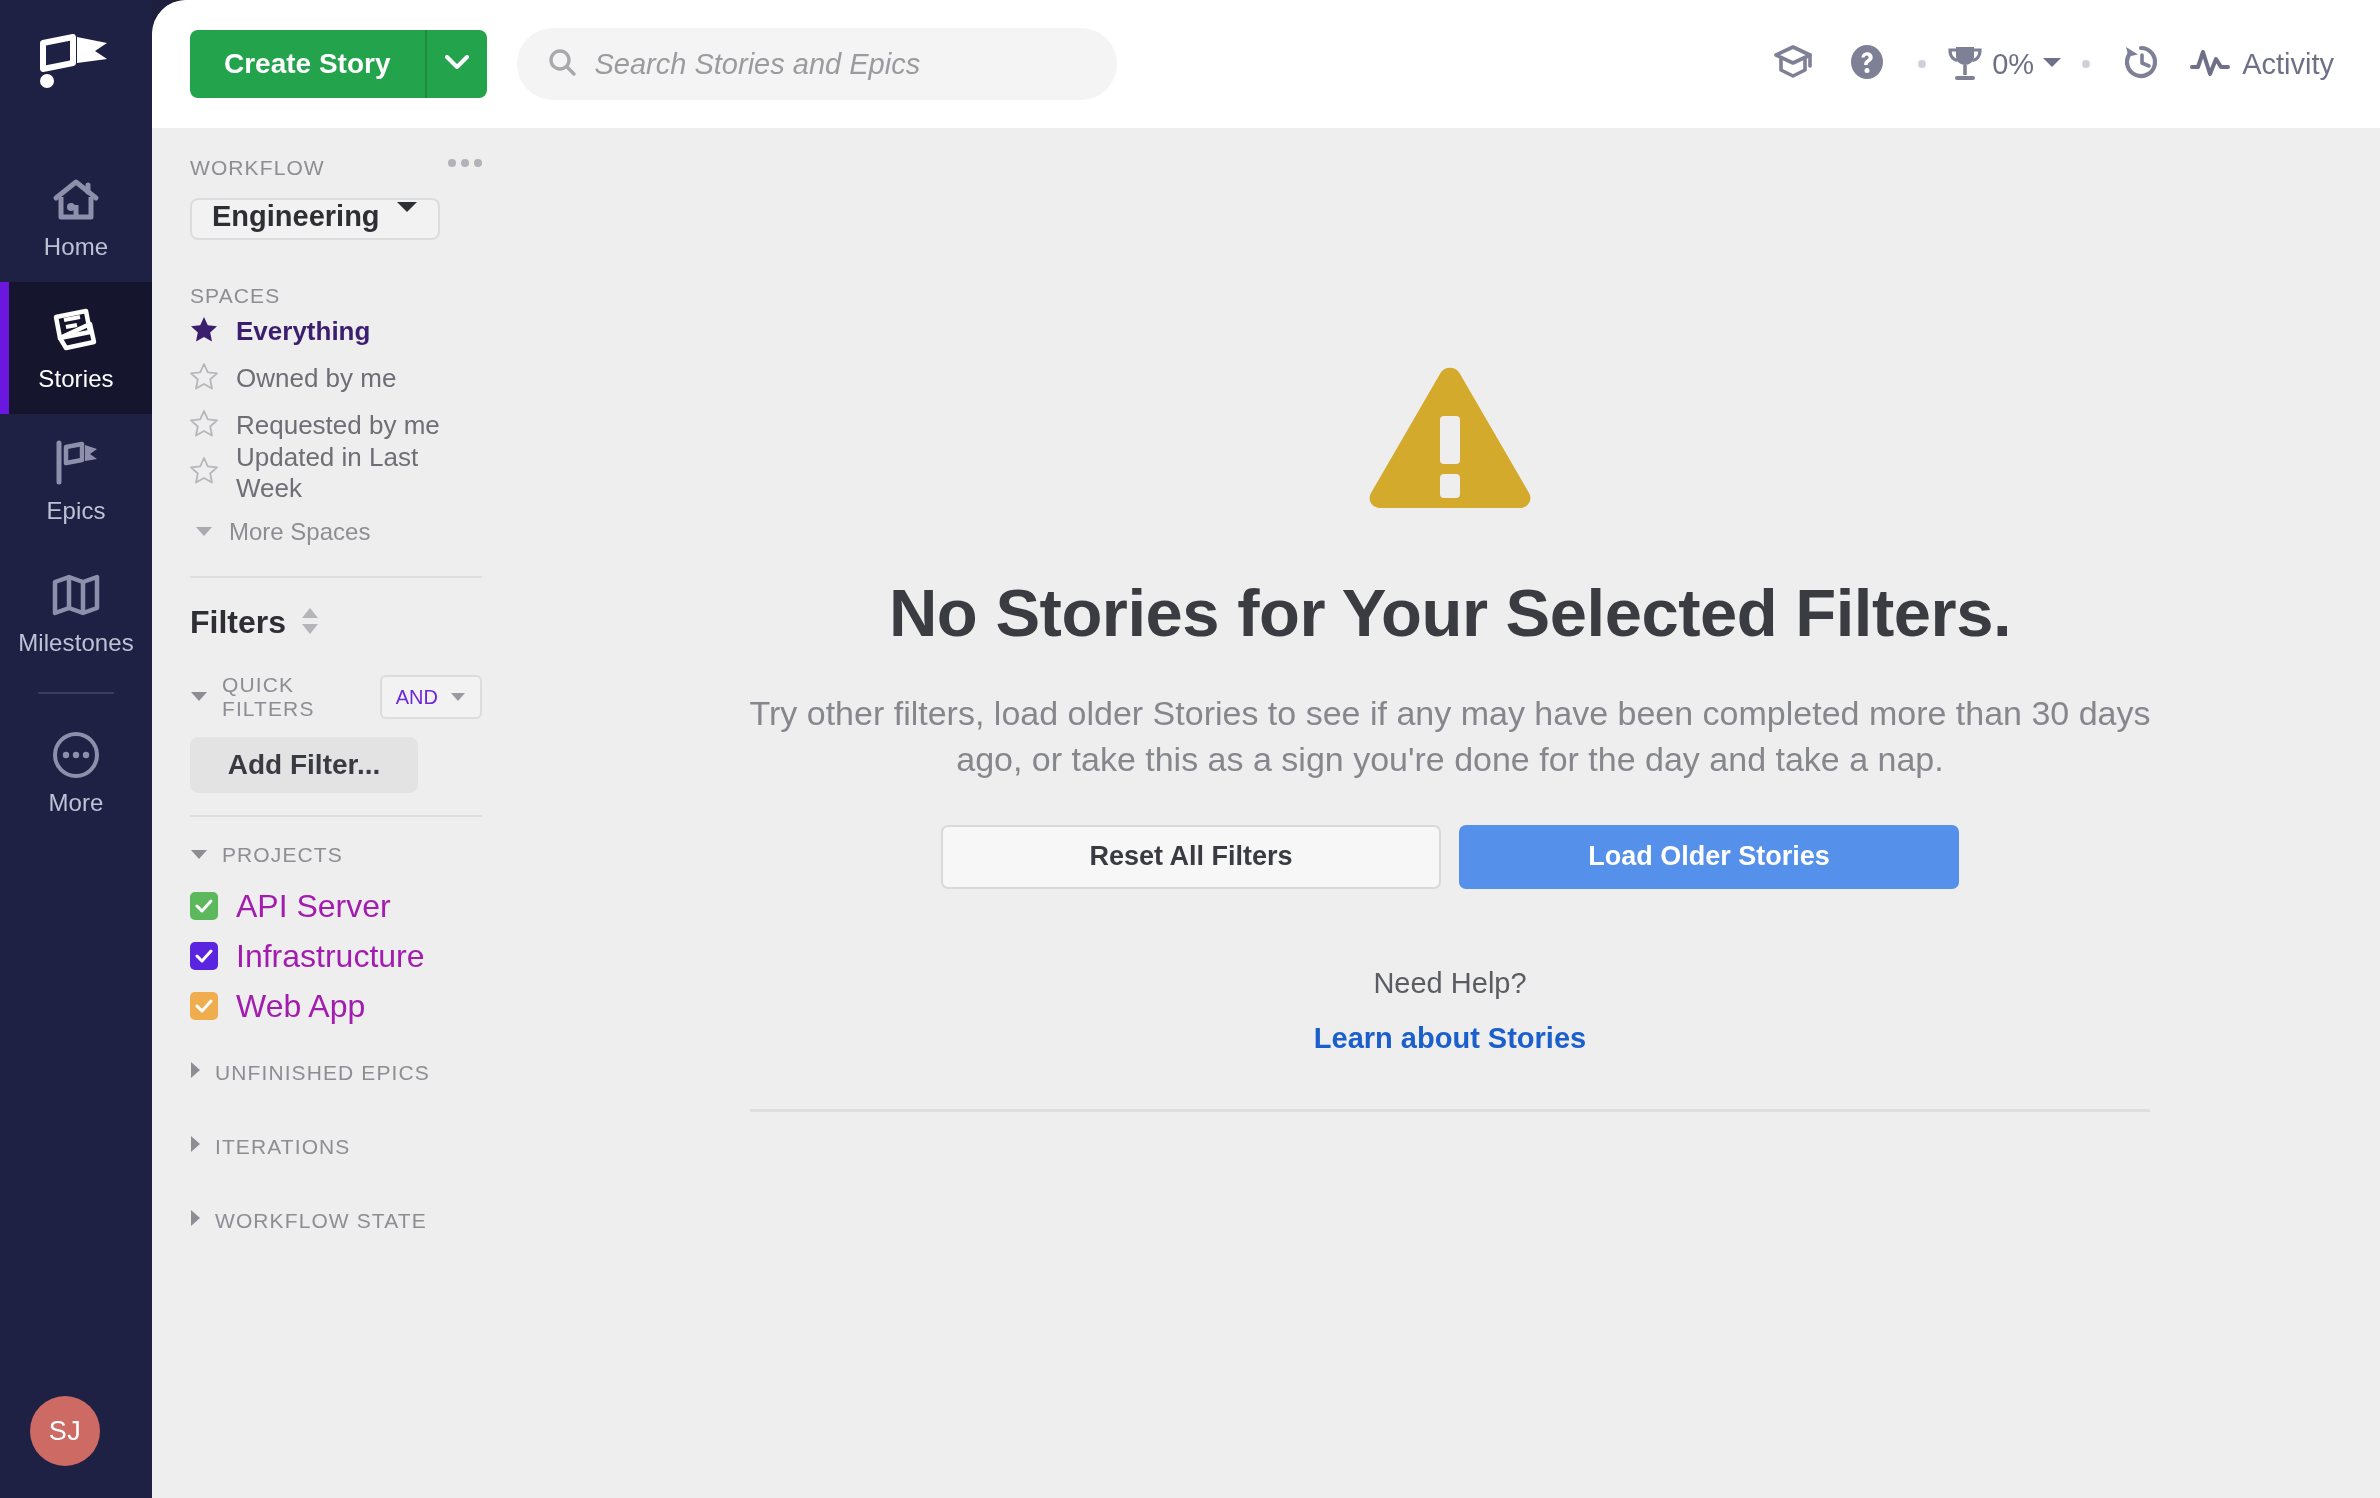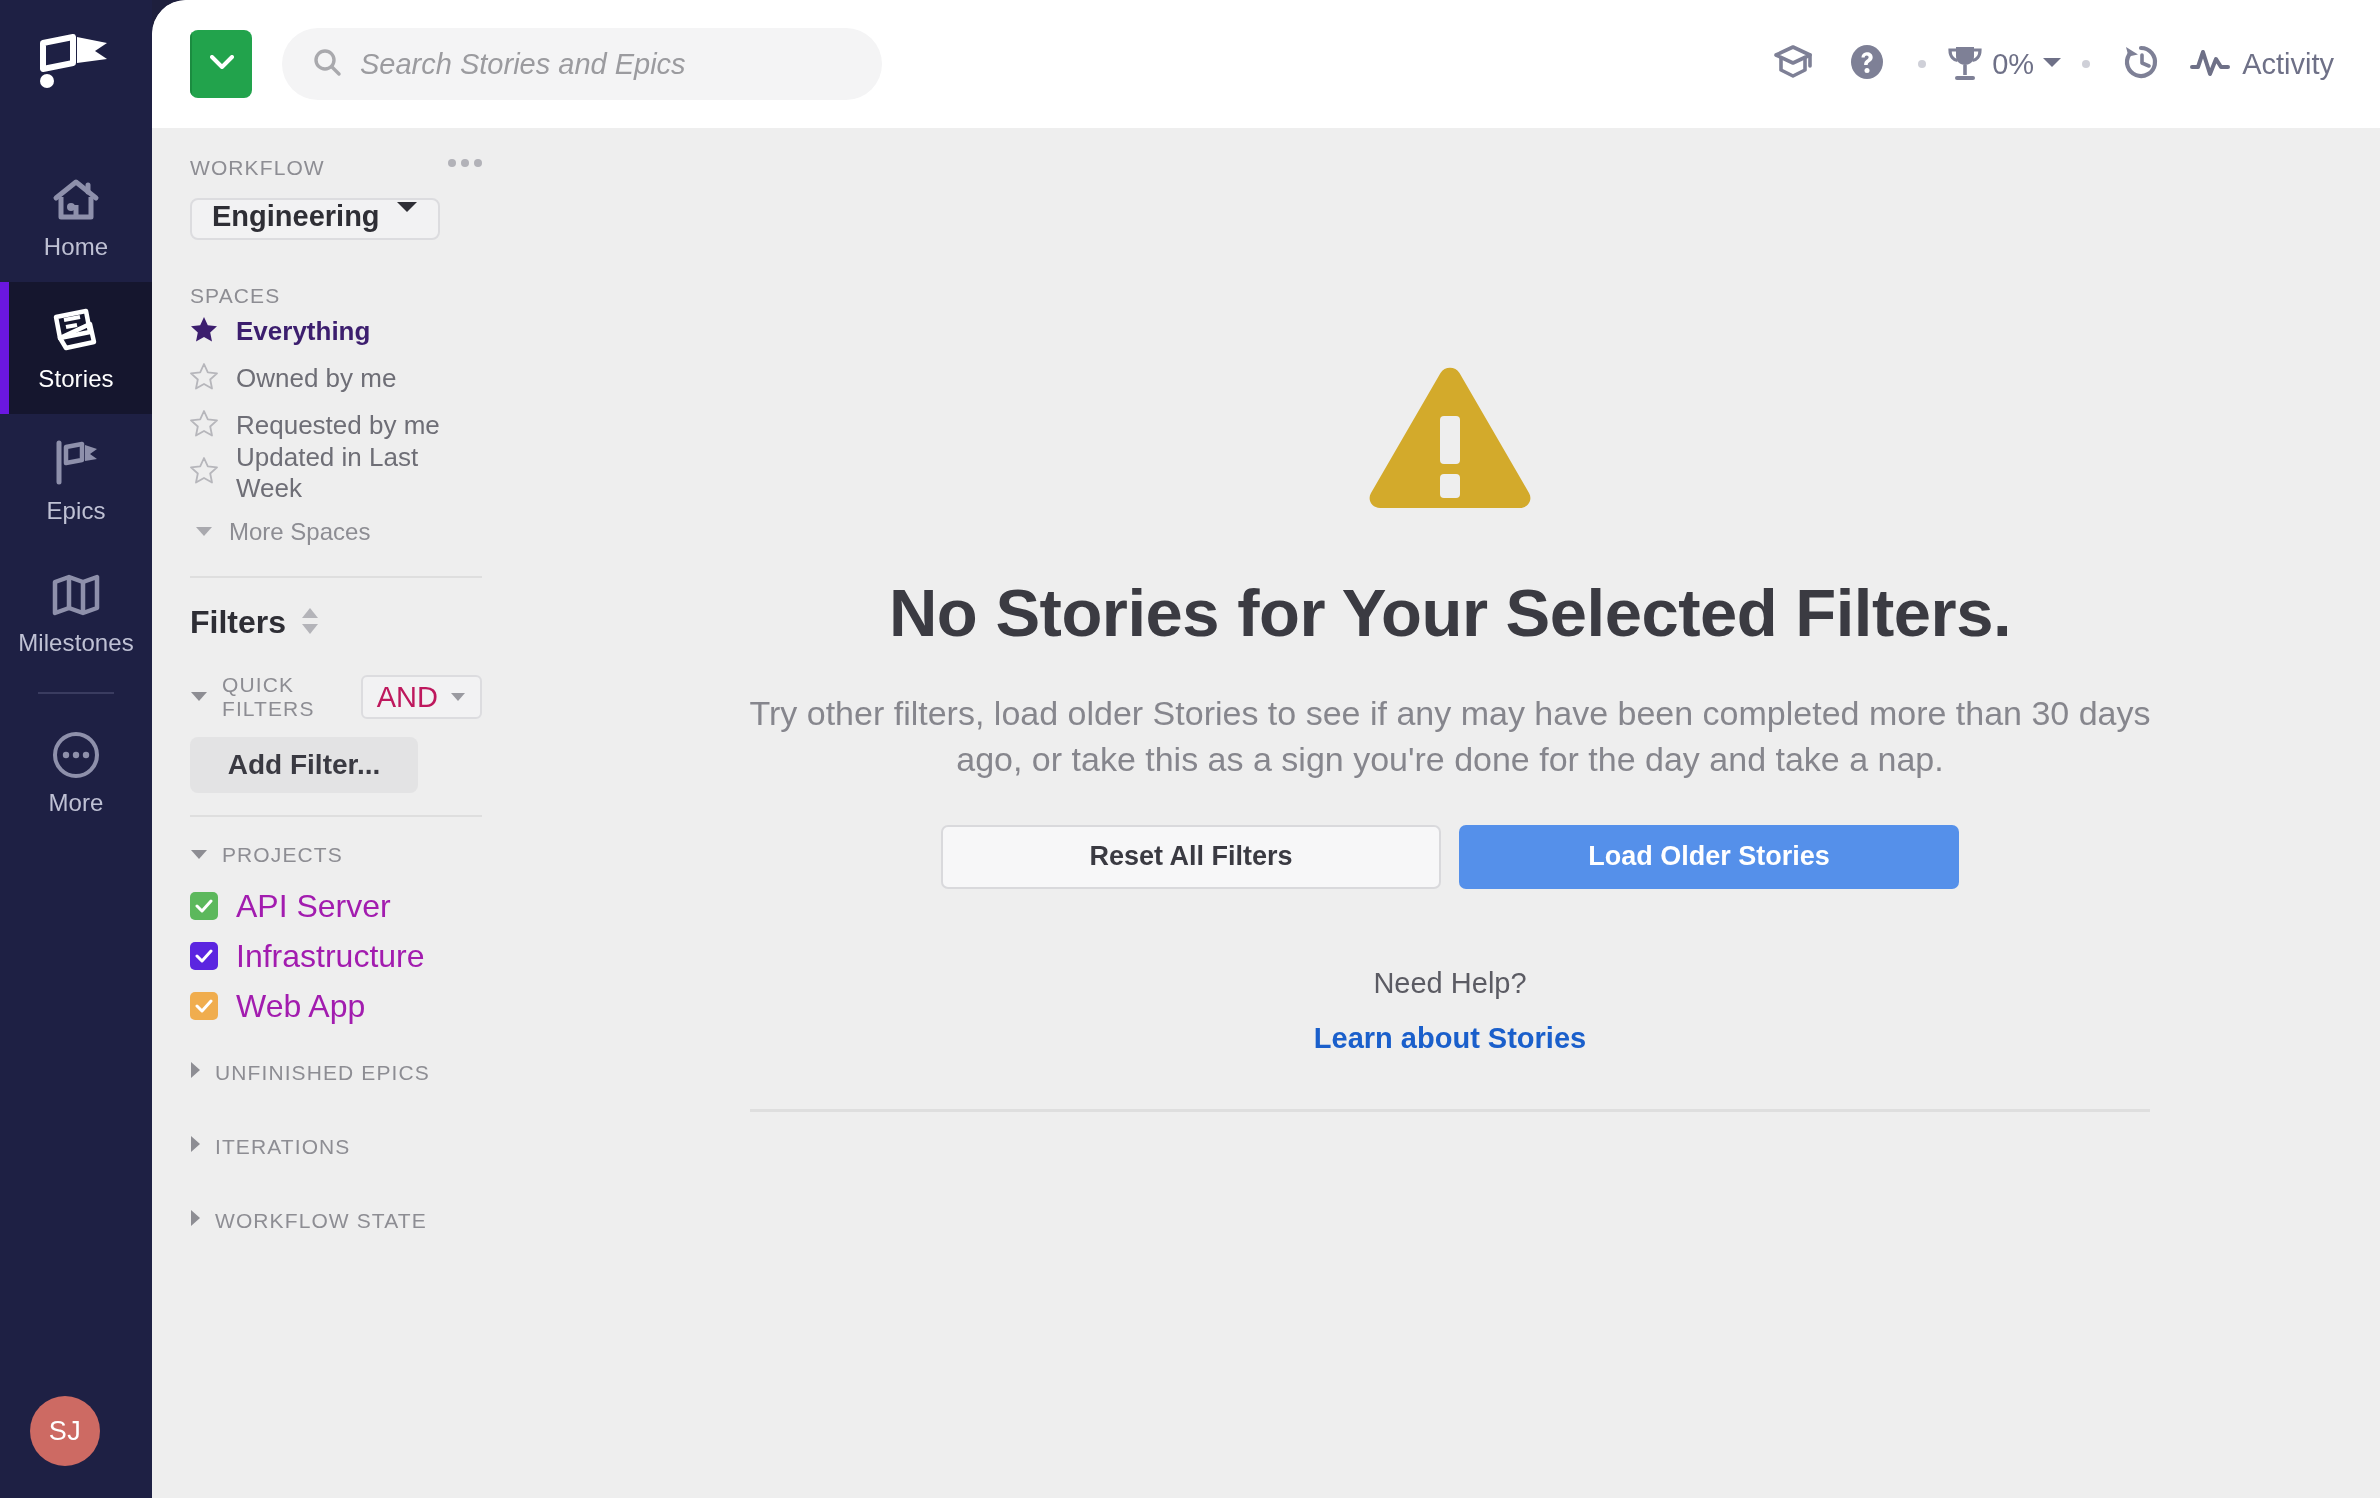--- a/index.html
+++ b/index.html
@@ -159,21 +159,21 @@
   .grp-head {
     display: flex; align-items: center; justify-content: space-between;
     margin-top: 32px;
   }
   .grp-head-left { display: flex; align-items: center; gap: 14px; cursor: pointer; }
   .and-select {
     border: 2px solid #dcdcdf; border-radius: 6px; background: #f2f2f3;
     height: 44px; display: inline-flex; align-items: center; gap: 12px;
     padding: 0 14px; cursor: pointer;
   }
-  .and-select .txt { font-size: 29px; color: #be185d; }
+  .and-select .txt { font-size: 20px; color: #6d28d9; }
   .add-filter {
     margin-top: 16px;
     background: #e3e3e4; border: none; border-radius: 8px;
     height: 56px; width: 228px;
     font-size: 28px; font-weight: bold; color: #3a3a42;
     cursor: pointer;
     font-family: "Liberation Sans", sans-serif;
   }
   .proj-row { display: flex; align-items: center; gap: 18px; height: 50px; cursor: pointer; }
   .cb {
@@ -308,20 +308,21 @@
     <div class="rail-avatar">
       <span>SJ</span>
     </div>
   </nav>
 
   <div class="right">
 
     <header class="topbar">
 
       <div class="btn-split">
+        <button class="btn-create">Create Story</button>
         <div class="btn-create-caret">
           <span>
             <svg width="24" height="14" viewBox="0 0 24 14">
                 <path d="M2 2 L12 12 L22 2" stroke="#fff" stroke-width="4" fill="none" stroke-linecap="round" stroke-linejoin="round"></path>
               </svg>
           </span>
         </div>
       </div>
 
       <div class="search-box">

